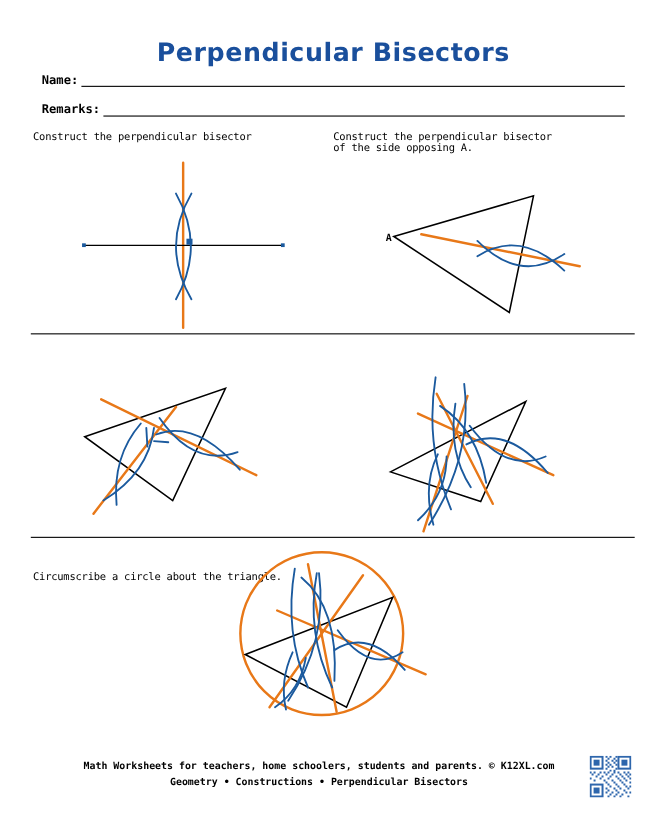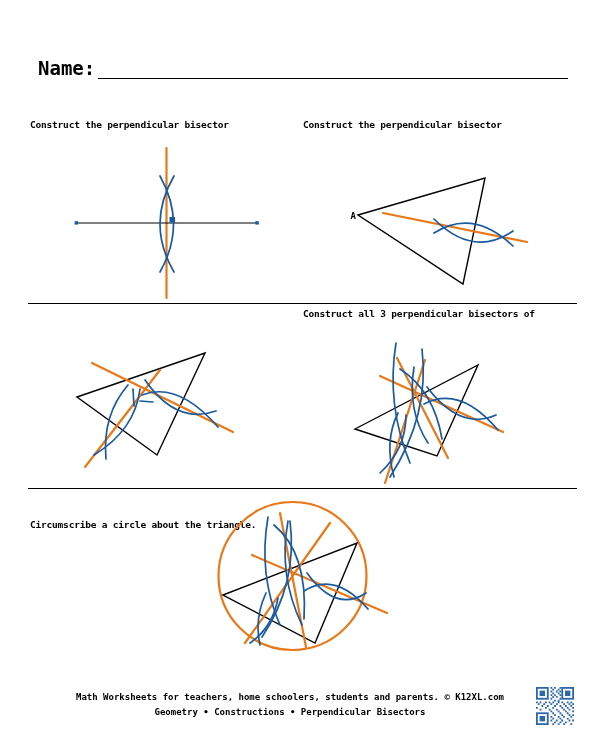--- a/index.html
+++ b/index.html
@@ -2,26 +2,26 @@
 <html style="--title_blue: #1A4F9C; --construction_blue: #1B5A9E; --construction_orange: #E87818; --qr_blue: #2E66AC; --line_black: #000000;"><head>
 <meta charset="utf-8">
 <style>
   html,body{margin:0;padding:0;background:#fff;}
   .page{position:relative;width:606px;height:750px;background:#fff;overflow:hidden;
         font-family:"DejaVu Sans Mono",monospace;color:#000;}
   .title{position:absolute;left:0;top:35px;width:100%;text-align:center;
          font-family:"DejaVu Sans",sans-serif;font-size:23px;font-weight:bold;
          color:var(--title_blue,#1A4F9C);letter-spacing:.5px;}
   .form-row{position:absolute;display:flex;align-items:flex-end;
-            font-weight:bold;font-size:19px;}
+            font-weight:bold;font-size:11px;}
   #name-row{left:38px;top:61px;width:530px;height:18px;}
   #remarks-row{left:38px;top:88px;width:530px;height:18px;}
   .form-label{white-space:pre;}
   .fill-line{flex:1;border-bottom:1.4px solid #000;height:100%;margin-left:3px;}
-  .instr{position:absolute;font-size:9.5px;font-weight:bold;line-height:10px;letter-spacing:-.2px;}
+  .instr{position:absolute;font-size:9.5px;font-weight:normal;line-height:10px;letter-spacing:-.2px;}
   #instr-1{left:30px;top:120px;width:270px;}
   #instr-2{left:303px;top:120px;width:290px;}
   #instr-3{left:30px;top:309px;width:270px;}
   #instr-4{left:303px;top:309px;width:292px;}
   #instr-5{left:30px;top:520px;width:310px;}
   .divider{position:absolute;left:28px;width:549px;border-top:1.5px solid #000;}
   #divider-1{top:303px;}
   #divider-2{top:488px;}
   .drawing{position:absolute;}
   #construction-1{left:60px;top:140px;}
@@ -39,34 +39,39 @@
           font-size:9px;font-weight:bold;line-height:15px;}
   #qr{position:absolute;left:536px;top:687px;width:38px;height:38px;}
   .qr-fill{fill:var(--qr_blue,#2E66AC);}
   .qr-white{fill:#fff;}
 </style>
 </head>
 <body>
 
 <div class="page">
 
+  <div class="title">Perpendicular Bisectors</div>
 
   <div class="form-row" id="name-row">
     <span class="form-label">Name:</span>
+    <span class="fill-line"></span>
+  </div>
+  <div class="form-row" id="remarks-row">
+    <span class="form-label">Remarks:</span>
     <span class="fill-line"></span>
   </div>
 
   <div class="instr" id="instr-1">
     <div>Construct the perpendicular bisector</div>
   </div>
   <div class="instr" id="instr-2">
     <div>Construct the perpendicular bisector</div>
+    <div>of the side opposing A.</div>
   </div>
   <div class="instr" id="instr-4">
-    <div>Construct all 3 perpendicular bisectors of</div>
   </div>
   <div class="instr" id="instr-5">
     <div>Circumscribe a circle about the triangle.</div>
   </div>
 
   <div class="divider" id="divider-1"></div>
   <div class="divider" id="divider-2"></div>
 
   <svg class="drawing" id="construction-1" width="240" height="165" viewBox="0 0 240 165">
     <line class="orange-stroke" x1="106.5" y1="8" x2="106.5" y2="158" stroke-width="2.6"></line>

